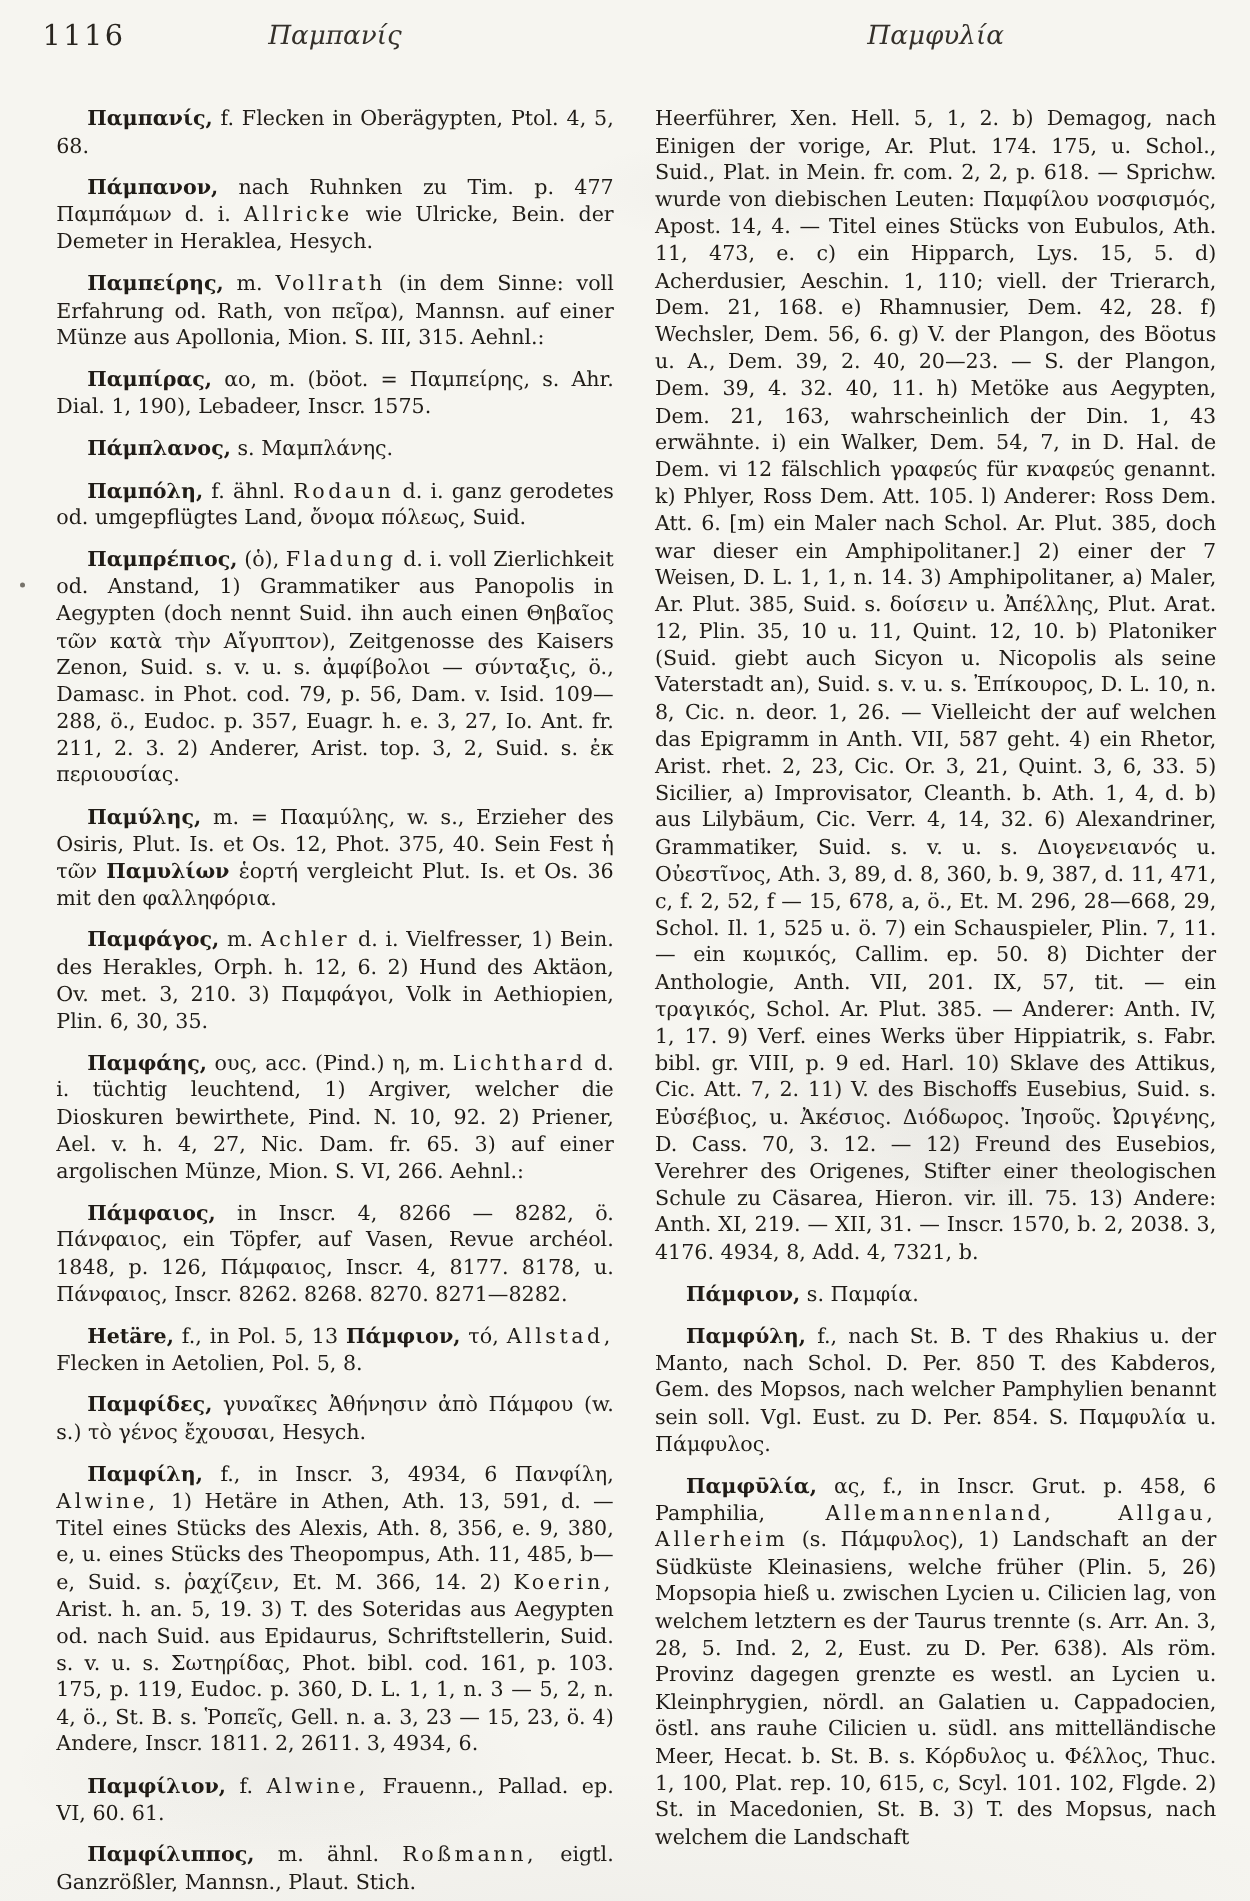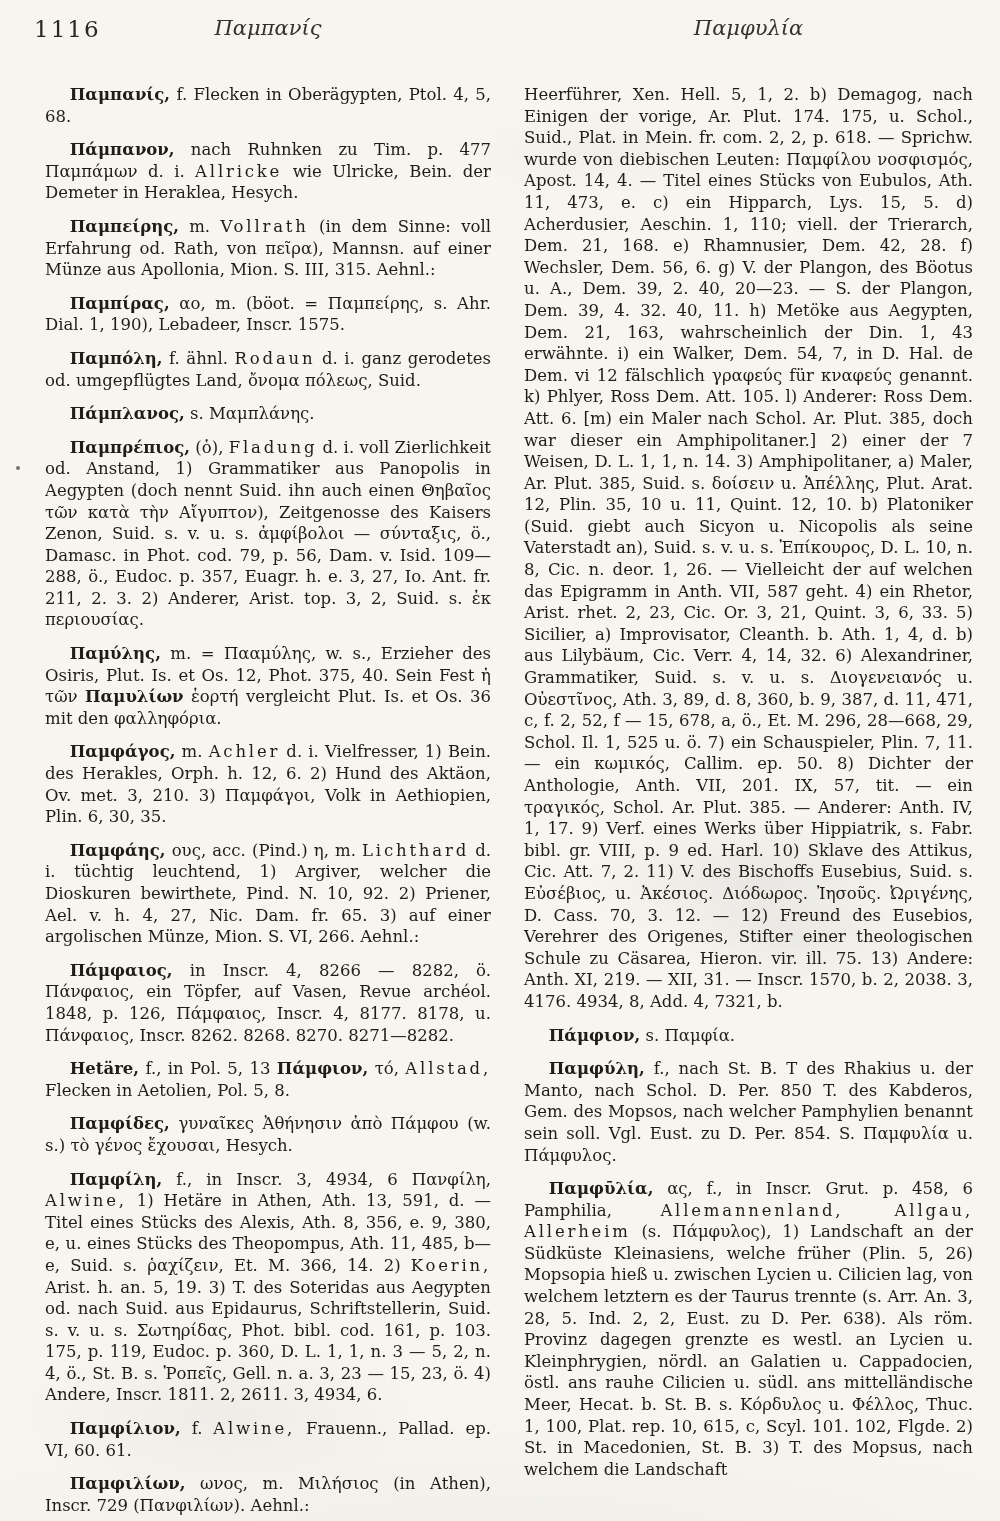--- a/index.html
+++ b/index.html
@@ -50,31 +50,32 @@
   <div class="page-header">
     <span class="page-number">1116</span>
     <span class="header-word hw-left">Παμπανίς</span>
     <span class="header-word hw-right">Παμφυλία</span>
   </div>
   <div class="col col-left">
       <p class="para"><span class="b">Παμπανίς,</span><span> f. Flecken in Oberägypten, Ptol. 4, 5, 68.</span></p>
       <p class="para"><span class="b">Πάμπανον,</span><span> nach Ruhnken zu Tim. p. 477 </span><span class="i">Παμπάμων</span><span> d. i. </span><span class="g">Allricke</span><span> wie Ulricke, Bein. der Demeter in Heraklea, Hesych.</span></p>
       <p class="para"><span class="b">Παμπείρης,</span><span> m. </span><span class="g">Vollrath</span><span> (in dem Sinne: voll Erfahrung od. Rath, von </span><span class="i">πεῖρα</span><span>), Mannsn. auf einer Münze aus Apollonia, Mion. S. III, 315.  Aehnl.:</span></p>
       <p class="para"><span class="b">Παμπίρας,</span><span> </span><span class="i">αο,</span><span> m. (böot. = </span><span class="i">Παμπείρης,</span><span> s. Ahr. Dial. 1, 190), Lebadeer, Inscr. 1575.</span></p>
+      <p class="para"><span class="b">Πάμπλανος,</span><span> s. </span><span class="i">Μαμπλάνης.</span></p>
       <p class="para"><span class="b">Παμπόλη,</span><span> f. ähnl. </span><span class="g">Rodaun</span><span> d. i. ganz gerodetes od. umgepflügtes Land, </span><span class="i">ὄνομα πόλεως,</span><span> Suid.</span></p>
-      <p class="para"><span class="b">Πάμπλανος,</span><span> s. </span><span class="i">Μαμπλάνης.</span></p>
       <p class="para"><span class="b">Παμπρέπιος,</span><span> (ὁ), </span><span class="g">Fladung</span><span> d. i. voll Zierlichkeit od. Anstand, 1) Grammatiker aus Panopolis in Aegypten (doch nennt Suid. ihn auch einen </span><span class="i">Θηβαῖος τῶν κατὰ τὴν Αἴγυπτον</span><span>), Zeitgenosse des Kaisers Zenon, Suid. s. v. u. s. </span><span class="i">ἀμφίβολοι — σύνταξις,</span><span> ö., Damasc. in Phot. cod. 79, p. 56, Dam. v. Isid. 109—288, ö., Eudoc. p. 357, Euagr. h. e. 3, 27, Io. Ant. fr. 211, 2. 3.  2) Anderer, Arist. top. 3, 2, Suid. s. </span><span class="i">ἐκ περιουσίας.</span></p>
       <p class="para"><span class="b">Παμύλης,</span><span> m. = </span><span class="i">Πααμύλης,</span><span> w. s., Erzieher des Osiris, Plut. Is. et Os. 12, Phot. 375, 40.  Sein Fest </span><span class="i">ἡ τῶν</span><span> </span><span class="b">Παμυλίων</span><span> </span><span class="i">ἑορτή</span><span> vergleicht Plut. Is. et Os. 36 mit den </span><span class="i">φαλληφόρια.</span></p>
       <p class="para"><span class="b">Παμφάγος,</span><span> m. </span><span class="g">Achler</span><span> d. i. Vielfresser, 1) Bein. des Herakles, Orph. h. 12, 6.  2) Hund des Aktäon, Ov. met. 3, 210.  3) </span><span class="i">Παμφάγοι,</span><span> Volk in Aethiopien, Plin. 6, 30, 35.</span></p>
       <p class="para"><span class="b">Παμφάης,</span><span> </span><span class="i">ους,</span><span> acc. (Pind.) </span><span class="i">η,</span><span> m. </span><span class="g">Lichthard</span><span> d. i. tüchtig leuchtend, 1) Argiver, welcher die Dioskuren bewirthete, Pind. N. 10, 92.  2) Priener, Ael. v. h. 4, 27, Nic. Dam. fr. 65.  3) auf einer argolischen Münze, Mion. S. VI, 266.  Aehnl.:</span></p>
       <p class="para"><span class="b">Πάμφαιος,</span><span> in Inscr. 4, 8266 — 8282, ö. </span><span class="i">Πάνφαιος,</span><span> ein Töpfer, auf Vasen, Revue archéol. 1848, p. 126, </span><span class="i">Πάμφαιος,</span><span> Inscr. 4, 8177. 8178, u. </span><span class="i">Πάνφαιος,</span><span> Inscr. 8262. 8268. 8270. 8271—8282.</span></p>
       <p class="para"><span class="b">Hetäre,</span><span> f., in Pol. 5, 13 </span><span class="b">Πάμφιον,</span><span> </span><span class="i">τό,</span><span> </span><span class="g">Allstad,</span><span> Flecken in Aetolien, Pol. 5, 8.</span></p>
       <p class="para"><span class="b">Παμφίδες,</span><span> </span><span class="i">γυναῖκες Ἀθήνησιν ἀπὸ Πάμφου</span><span> (w. s.) </span><span class="i">τὸ γένος ἔχουσαι,</span><span> Hesych.</span></p>
       <p class="para"><span class="b">Παμφίλη,</span><span> f., in Inscr. 3, 4934, 6 </span><span class="i">Πανφίλη,</span><span> </span><span class="g">Alwine,</span><span> 1) Hetäre in Athen, Ath. 13, 591, d. — Titel eines Stücks des Alexis, Ath. 8, 356, e. 9, 380, e, u. eines Stücks des Theopompus, Ath. 11, 485, b—e, Suid. s. </span><span class="i">ῥαχίζειν,</span><span> Et. M. 366, 14.  2) </span><span class="g">Koerin,</span><span> Arist. h. an. 5, 19.  3) T. des Soteridas aus Aegypten od. nach Suid. aus Epidaurus, Schriftstellerin, Suid. s. v. u. s. </span><span class="i">Σωτηρίδας,</span><span> Phot. bibl. cod. 161, p. 103. 175, p. 119, Eudoc. p. 360, D. L. 1, 1, n. 3 — 5, 2, n. 4, ö., St. B. s. </span><span class="i">Ῥοπεῖς,</span><span> Gell. n. a. 3, 23 — 15, 23, ö.  4) Andere, Inscr. 1811. 2, 2611. 3, 4934, 6.</span></p>
       <p class="para"><span class="b">Παμφίλιον,</span><span> f. </span><span class="g">Alwine,</span><span> Frauenn., Pallad. ep. VI, 60. 61.</span></p>
+      <p class="para"><span class="b">Παμφίλιππος,</span><span> m. ähnl. </span><span class="g">Roßmann,</span><span> eigtl. Ganzrößler, Mannsn., Plaut. Stich.</span></p>
       <p class="para"><span class="b">Παμφιλίων,</span><span> </span><span class="i">ωνος,</span><span> m. </span><span class="i">Μιλήσιος</span><span> (in Athen), Inscr. 729 (</span><span class="i">Πανφιλίων</span><span>).  Aehnl.:</span></p>
       <p class="para"><span class="b">Πάμφῐλος,</span><span> </span><span class="i">ου,</span><span> voc. </span><span class="i">Πάμπανον,</span><span> in Inscr. 3, 4176. 4934, 8, Add. 4, 7321, b, Ross Dem. Att. 6 </span><span class="i">Πάνφιλος,</span><span> (ὁ), </span><span class="g">Alwin</span><span> d. i. Aller Freund, 1) Athener, a)</span></p>
     </div>
   <div class="col col-right">
       <p class="para noindent"><span>Heerführer, Xen. Hell. 5, 1, 2. b) Demagog, nach Einigen der vorige, Ar. Plut. 174. 175, u. Schol., Suid., Plat. in Mein. fr. com. 2, 2, p. 618. — Sprichw. wurde von diebischen Leuten: </span><span class="i">Παμφίλου νοσφισμός,</span><span> Apost. 14, 4. — Titel eines Stücks von Eubulos, Ath. 11, 473, e. c) ein Hipparch, Lys. 15, 5. d) Acherdusier, Aeschin. 1, 110; viell. der Trierarch, Dem. 21, 168. e) Rhamnusier, Dem. 42, 28. f) Wechsler, Dem. 56, 6. g) V. der Plangon, des Böotus u. A., Dem. 39, 2. 40, 20—23. — S. der Plangon, Dem. 39, 4. 32. 40, 11. h) Metöke aus Aegypten, Dem. 21, 163, wahrscheinlich der Din. 1, 43 erwähnte. i) ein Walker, Dem. 54, 7, in D. Hal. de Dem. vi 12 fälschlich </span><span class="i">γραφεύς</span><span> für </span><span class="i">κναφεύς</span><span> genannt. k) Phlyer, Ross Dem. Att. 105. l) Anderer: Ross Dem. Att. 6. [m) ein Maler nach Schol. Ar. Plut. 385, doch war dieser ein Amphipolitaner.] 2) einer der 7 Weisen, D. L. 1, 1, n. 14. 3) Amphipolitaner, a) Maler, Ar. Plut. 385, Suid. s. </span><span class="i">δοίσειν</span><span> u. </span><span class="i">Ἀπέλλης,</span><span> Plut. Arat. 12, Plin. 35, 10 u. 11, Quint. 12, 10. b) Platoniker (Suid. giebt auch Sicyon u. Nicopolis als seine Vaterstadt an), Suid. s. v. u. s. </span><span class="i">Ἐπίκουρος,</span><span> D. L. 10, n. 8, Cic. n. deor. 1, 26. — Vielleicht der auf welchen das Epigramm in Anth. VII, 587 geht. 4) ein Rhetor, Arist. rhet. 2, 23, Cic. Or. 3, 21, Quint. 3, 6, 33. 5) Sicilier, a) Improvisator, Cleanth. b. Ath. 1, 4, d. b) aus Lilybäum, Cic. Verr. 4, 14, 32. 6) Alexandriner, Grammatiker, Suid. s. v. u. s. </span><span class="i">Διογενειανός</span><span> u. </span><span class="i">Οὐεστῖνος,</span><span> Ath. 3, 89, d. 8, 360, b. 9, 387, d. 11, 471, c, f. 2, 52, f — 15, 678, a, ö., Et. M. 296, 28—668, 29, Schol. Il. 1, 525 u. ö. 7) ein Schauspieler, Plin. 7, 11. — ein </span><span class="i">κωμικός,</span><span> Callim. ep. 50. 8) Dichter der Anthologie, Anth. VII, 201. IX, 57, tit. — ein </span><span class="i">τραγικός,</span><span> Schol. Ar. Plut. 385. — Anderer: Anth. IV, 1, 17. 9) Verf. eines Werks über Hippiatrik, s. Fabr. bibl. gr. VIII, p. 9 ed. Harl. 10) Sklave des Attikus, Cic. Att. 7, 2. 11) V. des Bischoffs Eusebius, Suid. s. </span><span class="i">Εὐσέβιος,</span><span> u. </span><span class="i">Ἀκέσιος. Διόδωρος. Ἰησοῦς. Ὠριγένης,</span><span> D. Cass. 70, 3. 12. — 12) Freund des Eusebios, Verehrer des Origenes, Stifter einer theologischen Schule zu Cäsarea, Hieron. vir. ill. 75. 13) Andere: Anth. XI, 219. — XII, 31. — Inscr. 1570, b. 2, 2038. 3, 4176. 4934, 8, Add. 4, 7321, b.</span></p>
       <p class="para"><span class="b">Πάμφιον,</span><span> s. </span><span class="i">Παμφία.</span></p>
       <p class="para"><span class="b">Παμφύλη,</span><span> f., nach St. B. T des Rhakius u. der Manto, nach Schol. D. Per. 850 T. des Kabderos, Gem. des Mopsos, nach welcher Pamphylien benannt sein soll.  Vgl. Eust. zu D. Per. 854.  S. </span><span class="i">Παμφυλία</span><span> u. </span><span class="i">Πάμφυλος.</span></p>
       <p class="para"><span class="b">Παμφῡλία,</span><span> </span><span class="i">ας,</span><span> f., in Inscr. Grut. p. 458, 6 Pamphilia, </span><span class="g">Allemannenland, Allgau, Allerheim</span><span> (s. </span><span class="i">Πάμφυλος</span><span>), 1) Landschaft an der Südküste Kleinasiens, welche früher (Plin. 5, 26) Mopsopia hieß u. zwischen Lycien u. Cilicien lag, von welchem letztern es der Taurus trennte (s. Arr. An. 3, 28, 5. Ind. 2, 2, Eust. zu D. Per. 638).  Als röm. Provinz dagegen grenzte es westl. an Lycien u. Kleinphrygien, nördl. an Galatien u. Cappadocien, östl. ans rauhe Cilicien u. südl. ans mittelländische Meer, Hecat. b. St. B. s. </span><span class="i">Κόρδυλος</span><span> u. </span><span class="i">Φέλλος,</span><span> Thuc. 1, 100, Plat. rep. 10, 615, c, Scyl. 101. 102, Flgde. 2) St. in Macedonien, St. B. 3) T. des Mopsus, nach welchem die Landschaft</span></p>
     </div>
   <div class="speck"></div>

